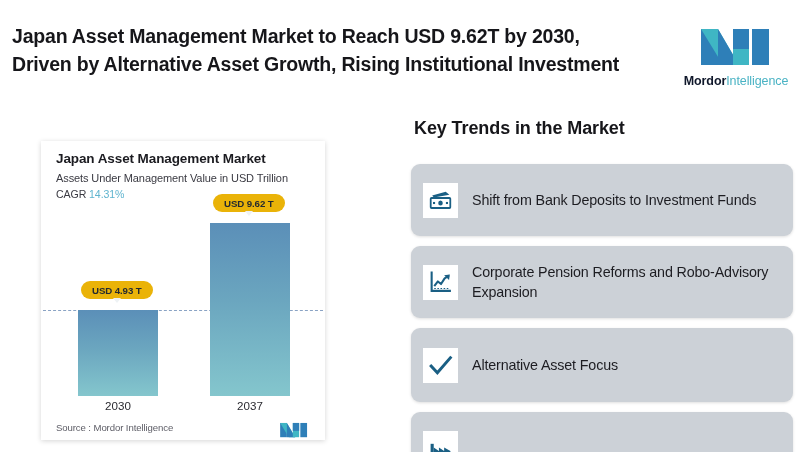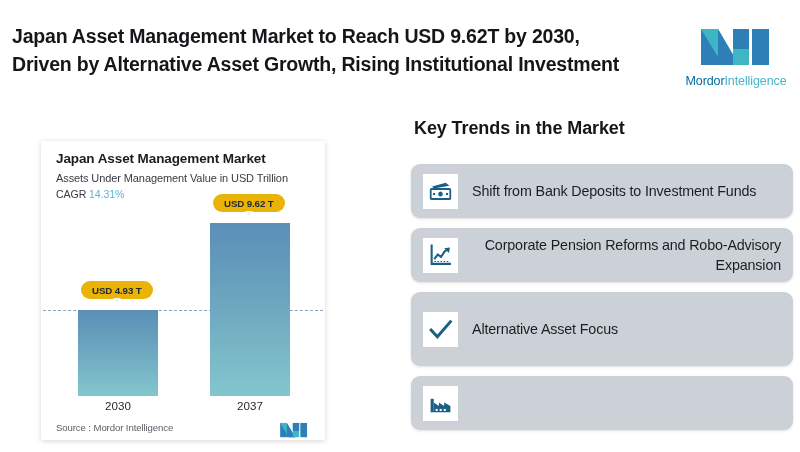--- a/index.html
+++ b/index.html
@@ -46,21 +46,21 @@
     align-items: center;
     justify-content: center;
   }
   #brand-logo .logo-mark { width: 74px; height: 48px; display:block; }
   #brand-logo .logo-wordmark {
     margin-top: 7px;
     font-size: 12.5px;
     white-space: nowrap;
     letter-spacing: -0.1px;
   }
-  .wm-bold { color: #0369a1; font-weight: normal; }
+  .wm-bold { color: #0f172a; font-weight: bold; }
   .wm-light { color: #4ab3c4; font-weight: normal; }
 
   
   #chart-card {
     position: absolute;
     left: 41px;
     top: 141px;
     width: 284px;
     height: 299px;
     background: #ffffff;
@@ -198,21 +198,21 @@
     position: relative;
     background: #ccd1d7;
     border-radius: 9px;
     display: flex;
     align-items: center;
     padding: 0 12px;
     box-sizing: border-box;
     margin-bottom: 10px;
     box-shadow: 0 1px 3px rgba(0,0,0,0.13);
   }
-  .trend-card.two-line { height: 54px; text-align: right; }
+  .trend-card.two-line { height: 72px; }
   .trend-card.one-line { height: 74px; }
   .trend-icon-box {
     flex: 0 0 auto;
     width: 35px;
     height: 35px;
     background: #ffffff;
     display: flex;
     align-items: center;
     justify-content: center;
     margin-right: 14px;

